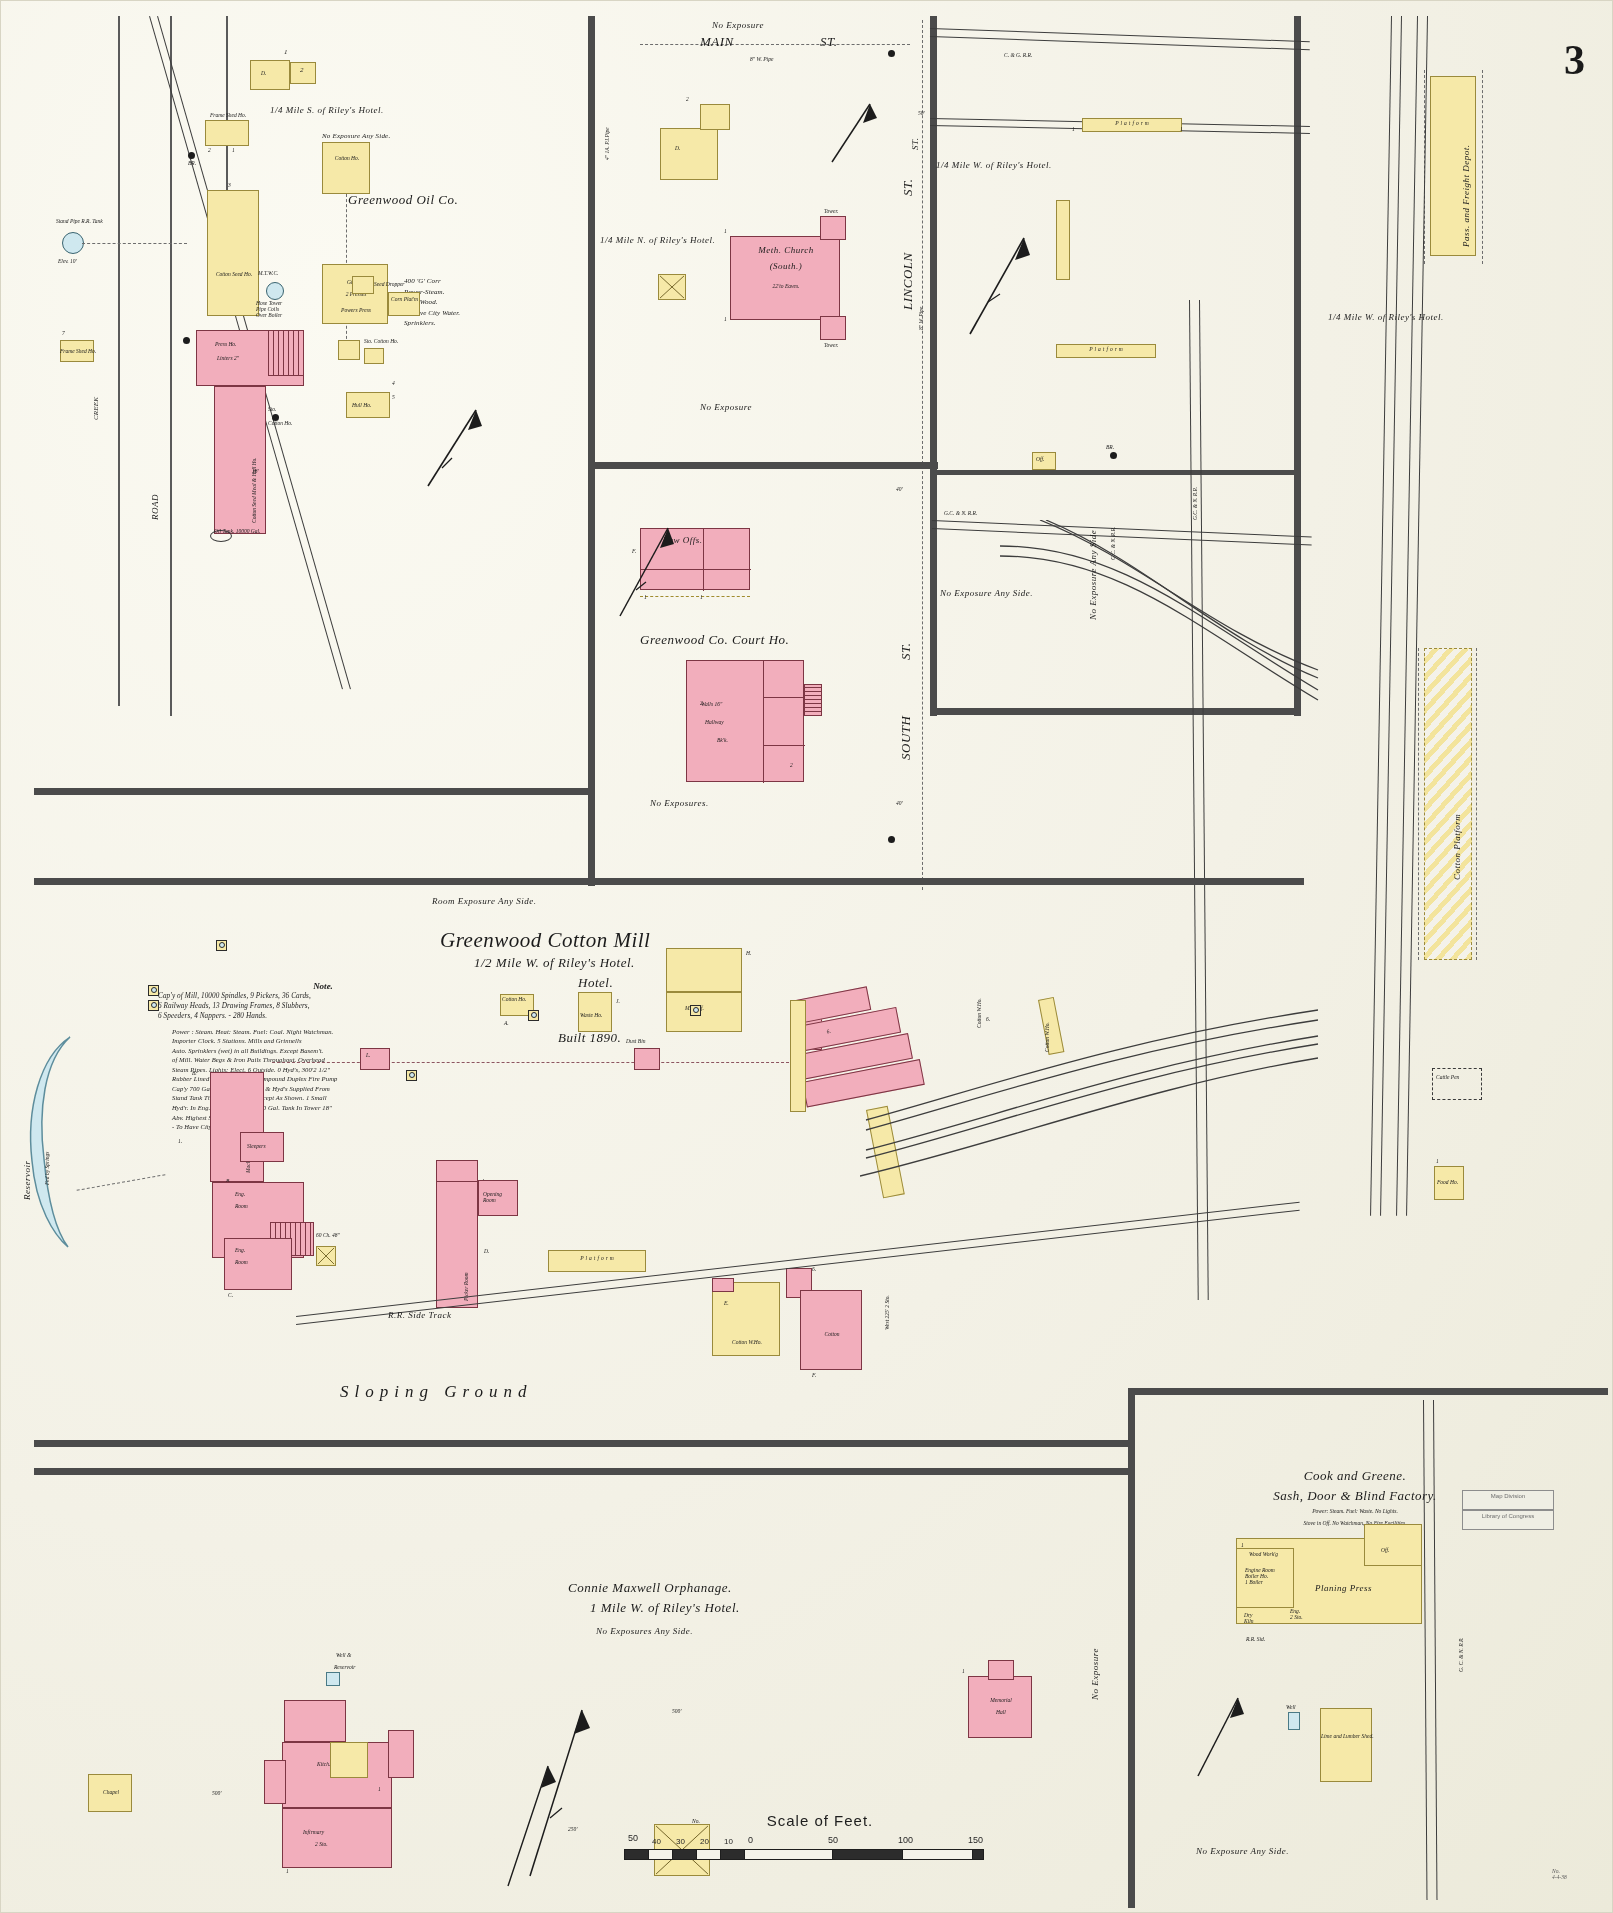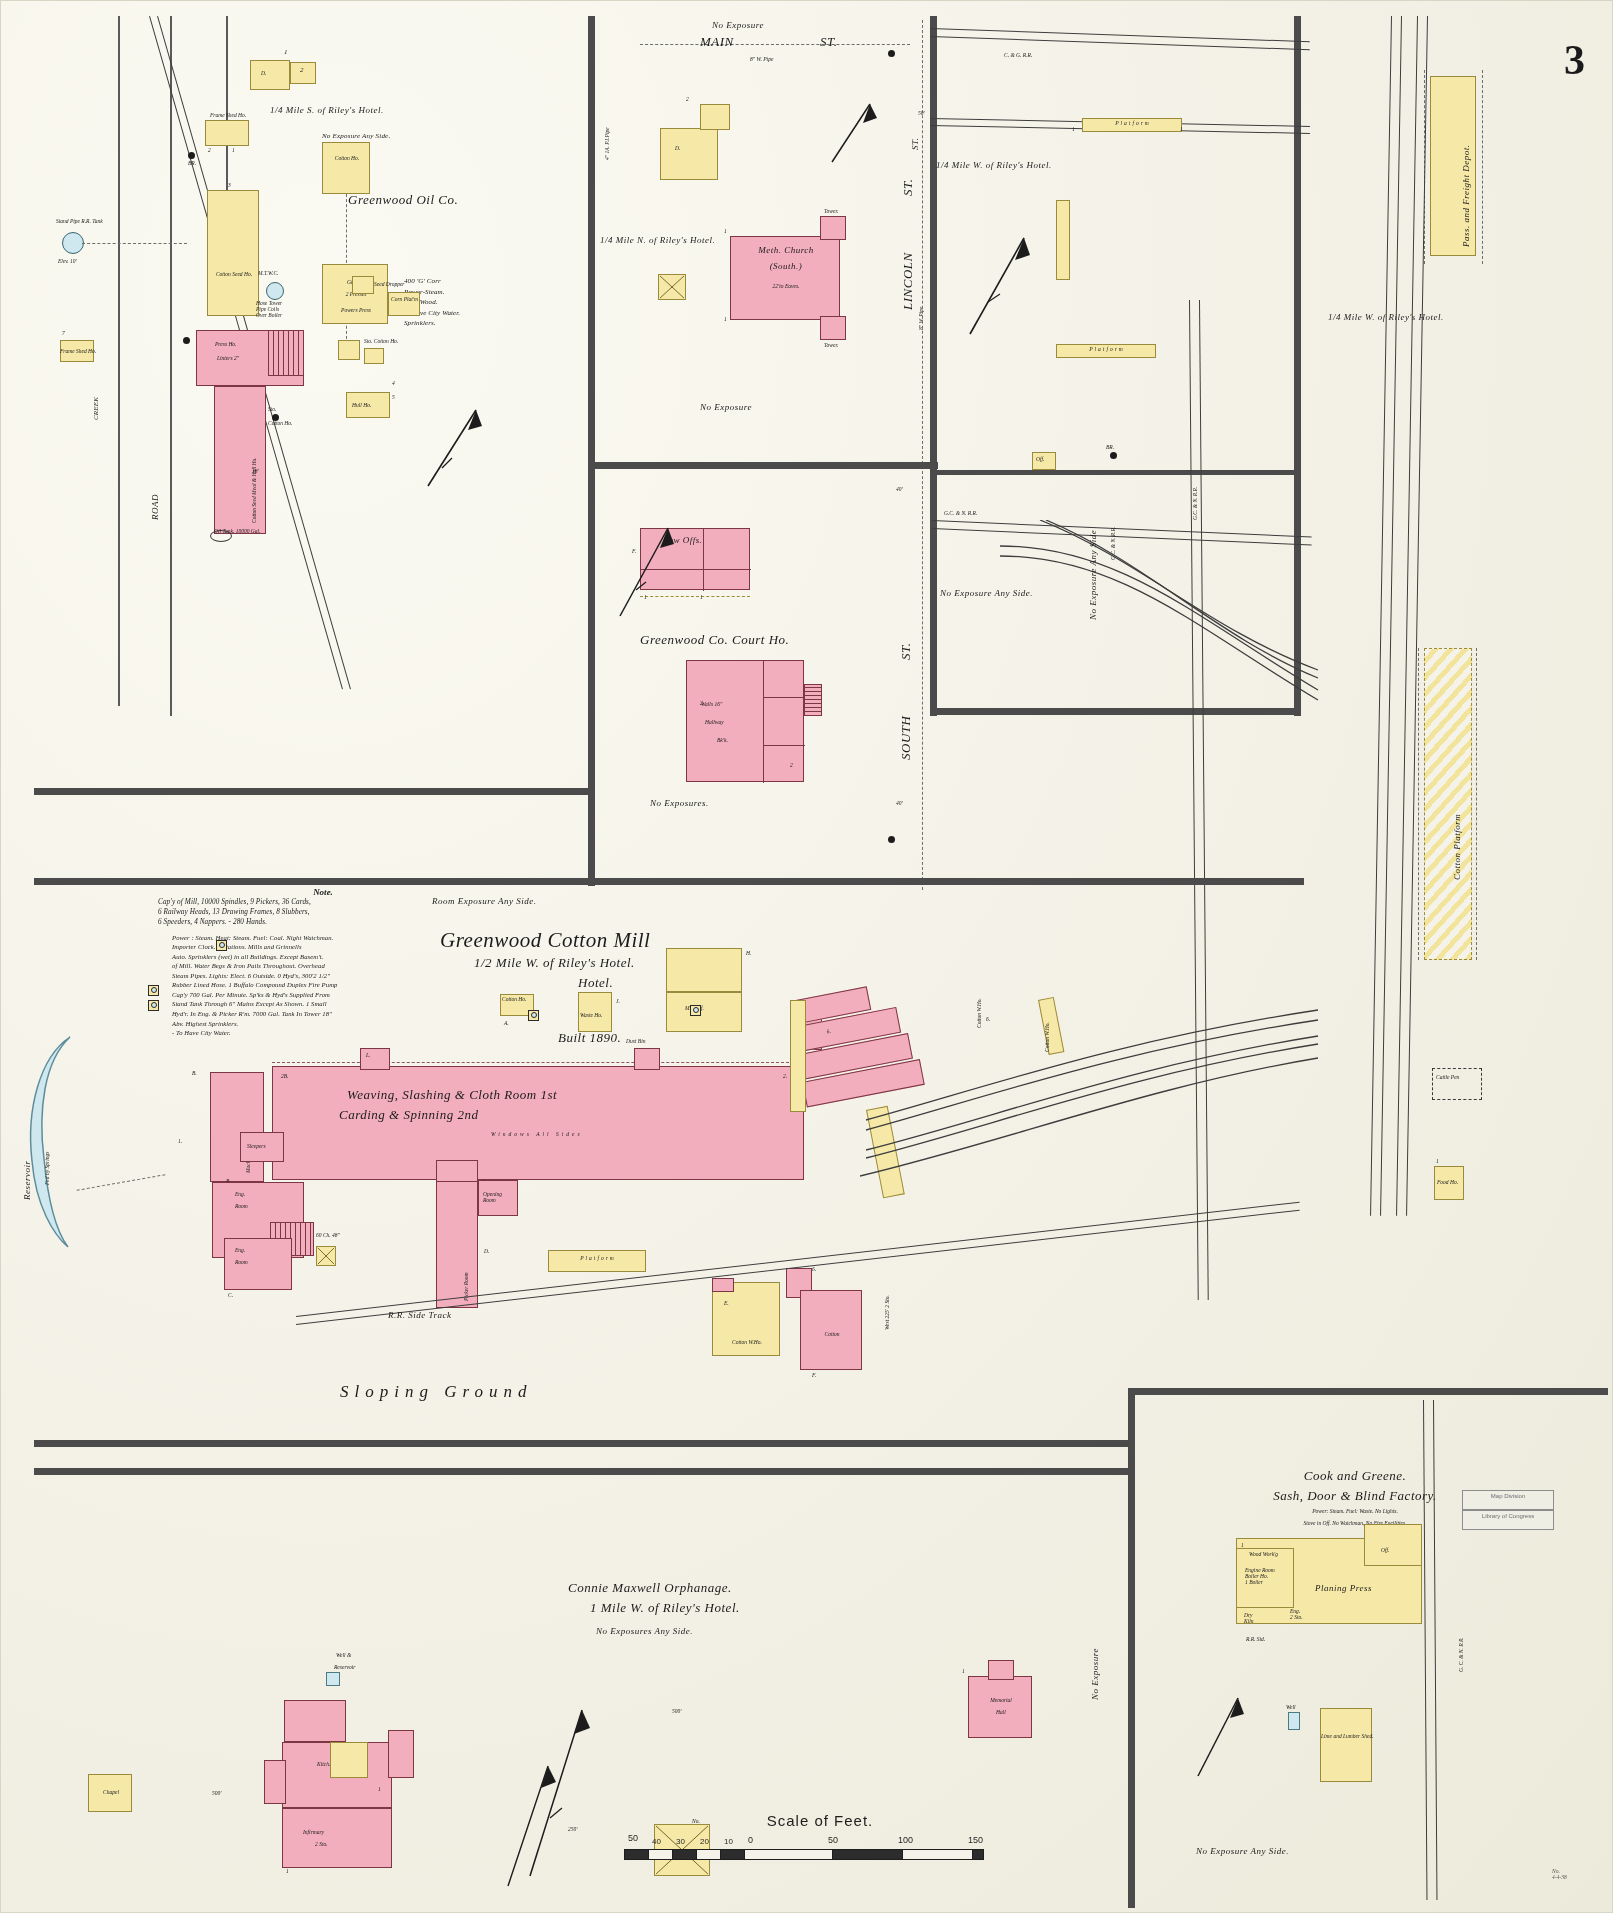--- a/index.html
+++ b/index.html
@@ -372,21 +372,21 @@
   <div class="bldg yellow" style="left:1434px;top:1166px;width:30px;height:34px;">
     <div class="lbl xtiny" style="left:2px;top:12px;">Food Ho.</div>
   </div>
   <div class="lbl xtiny" style="left:1436px;top:1158px;">1</div>
 
   <div class="street" style="left:34px;top:878px;width:1270px;height:7px;"></div>
   <div class="street" style="left:34px;top:1440px;width:1100px;height:7px;"></div>
 
   <div class="lbl sm" style="left:432px;top:896px;">Room Exposure Any Side.</div>
 
-  <div class="notebox" style="left:158px;top:887px;">
+  <div class="notebox" style="left:158px;top:981px;">
     <div class="hand sm ctr" style="width:230px;margin-left:50px;">Note.</div>
     <div class="nl">Cap'y of Mill, 10000 Spindles, 9 Pickers, 36 Cards,</div>
     <div class="nl">6 Railway Heads, 13 Drawing Frames, 8 Slubbers,</div>
     <div class="nl">6 Speeders, 4 Nappers. - 280 Hands.</div>
     <div style="height:5px;"></div>
     <div class="nl2" style="padding-left:14px;">Power : Steam. Heat: Steam. Fuel: Coal. Night Watchman.</div>
     <div class="nl2" style="padding-left:14px;">Importer Clock. 5 Stations. Mills and Grinnells</div>
     <div class="nl2" style="padding-left:14px;">Auto. Sprinklers (wet) in all Buildings. Except Basem't.</div>
     <div class="nl2" style="padding-left:14px;">of Mill. Water Begs &amp; Iron Pails Throughout. Overhead</div>
     <div class="nl2" style="padding-left:14px;">Steam Pipes. Lights: Elect. 6 Outside. 0 Hyd's, 300'2 1/2"</div>
@@ -435,27 +435,20 @@
       <i></i>
     </div>
 
   <svg id="reservoir-wrap" style="position:absolute;left:24px;top:1035px;width:70px;height:215px;" viewBox="0 0 70 215">
     <path d="M46 2 C 20 26, 14 76, 20 124 C 24 166, 32 196, 44 212 C 30 200, 12 172, 8 126 C 2 74, 16 22, 46 2 Z" fill="#cfe8ef" stroke="#5d8d9c" stroke-width="1.5"></path>
   </svg>
   <div class="lbl sm rot90" style="left:22px;top:1200px;">Reservoir</div>
   <div class="lbl xtiny rot90" style="left:44px;top:1185px;">Fed by Springs</div>
   <div class="dash-h" style="left:76px;top:1182px;width:90px;transform:rotate(-10deg);"></div>
 
-  <div class="bldg pink" style="left:272px;top:1066px;width:532px;height:114px;">
-    <div class="lbl md" style="left:74px;top:20px;">Weaving, Slashing &amp; Cloth Room 1st</div>
-    <div class="lbl md" style="left:66px;top:40px;">Carding &amp; Spinning 2nd</div>
-    <div class="lbl xtiny" style="left:218px;top:64px;letter-spacing:3px;">Windows All Sides</div>
-    <div class="lbl xtiny" style="left:8px;top:6px;">2B.</div>
-    <div class="lbl xtiny" style="left:510px;top:6px;">2.</div>
-  </div>
   <div class="dash-h" style="left:272px;top:1062px;width:532px;border-top-style:dashed;border-top-color:#8d5560;"></div>
 
   <div class="bldg pink" style="left:210px;top:1072px;width:54px;height:110px;">
     <div class="lbl xtiny rot90" style="left:34px;top:100px;">Machine Shop</div>
   </div>
   <div class="bldg pink" style="left:240px;top:1132px;width:44px;height:30px;">
     <div class="lbl xtiny" style="left:6px;top:10px;">Sleepers</div>
   </div>
   <div class="lbl xtiny" style="left:192px;top:1070px;">B.</div>
   <div class="lbl xtiny" style="left:178px;top:1138px;">1.</div>

